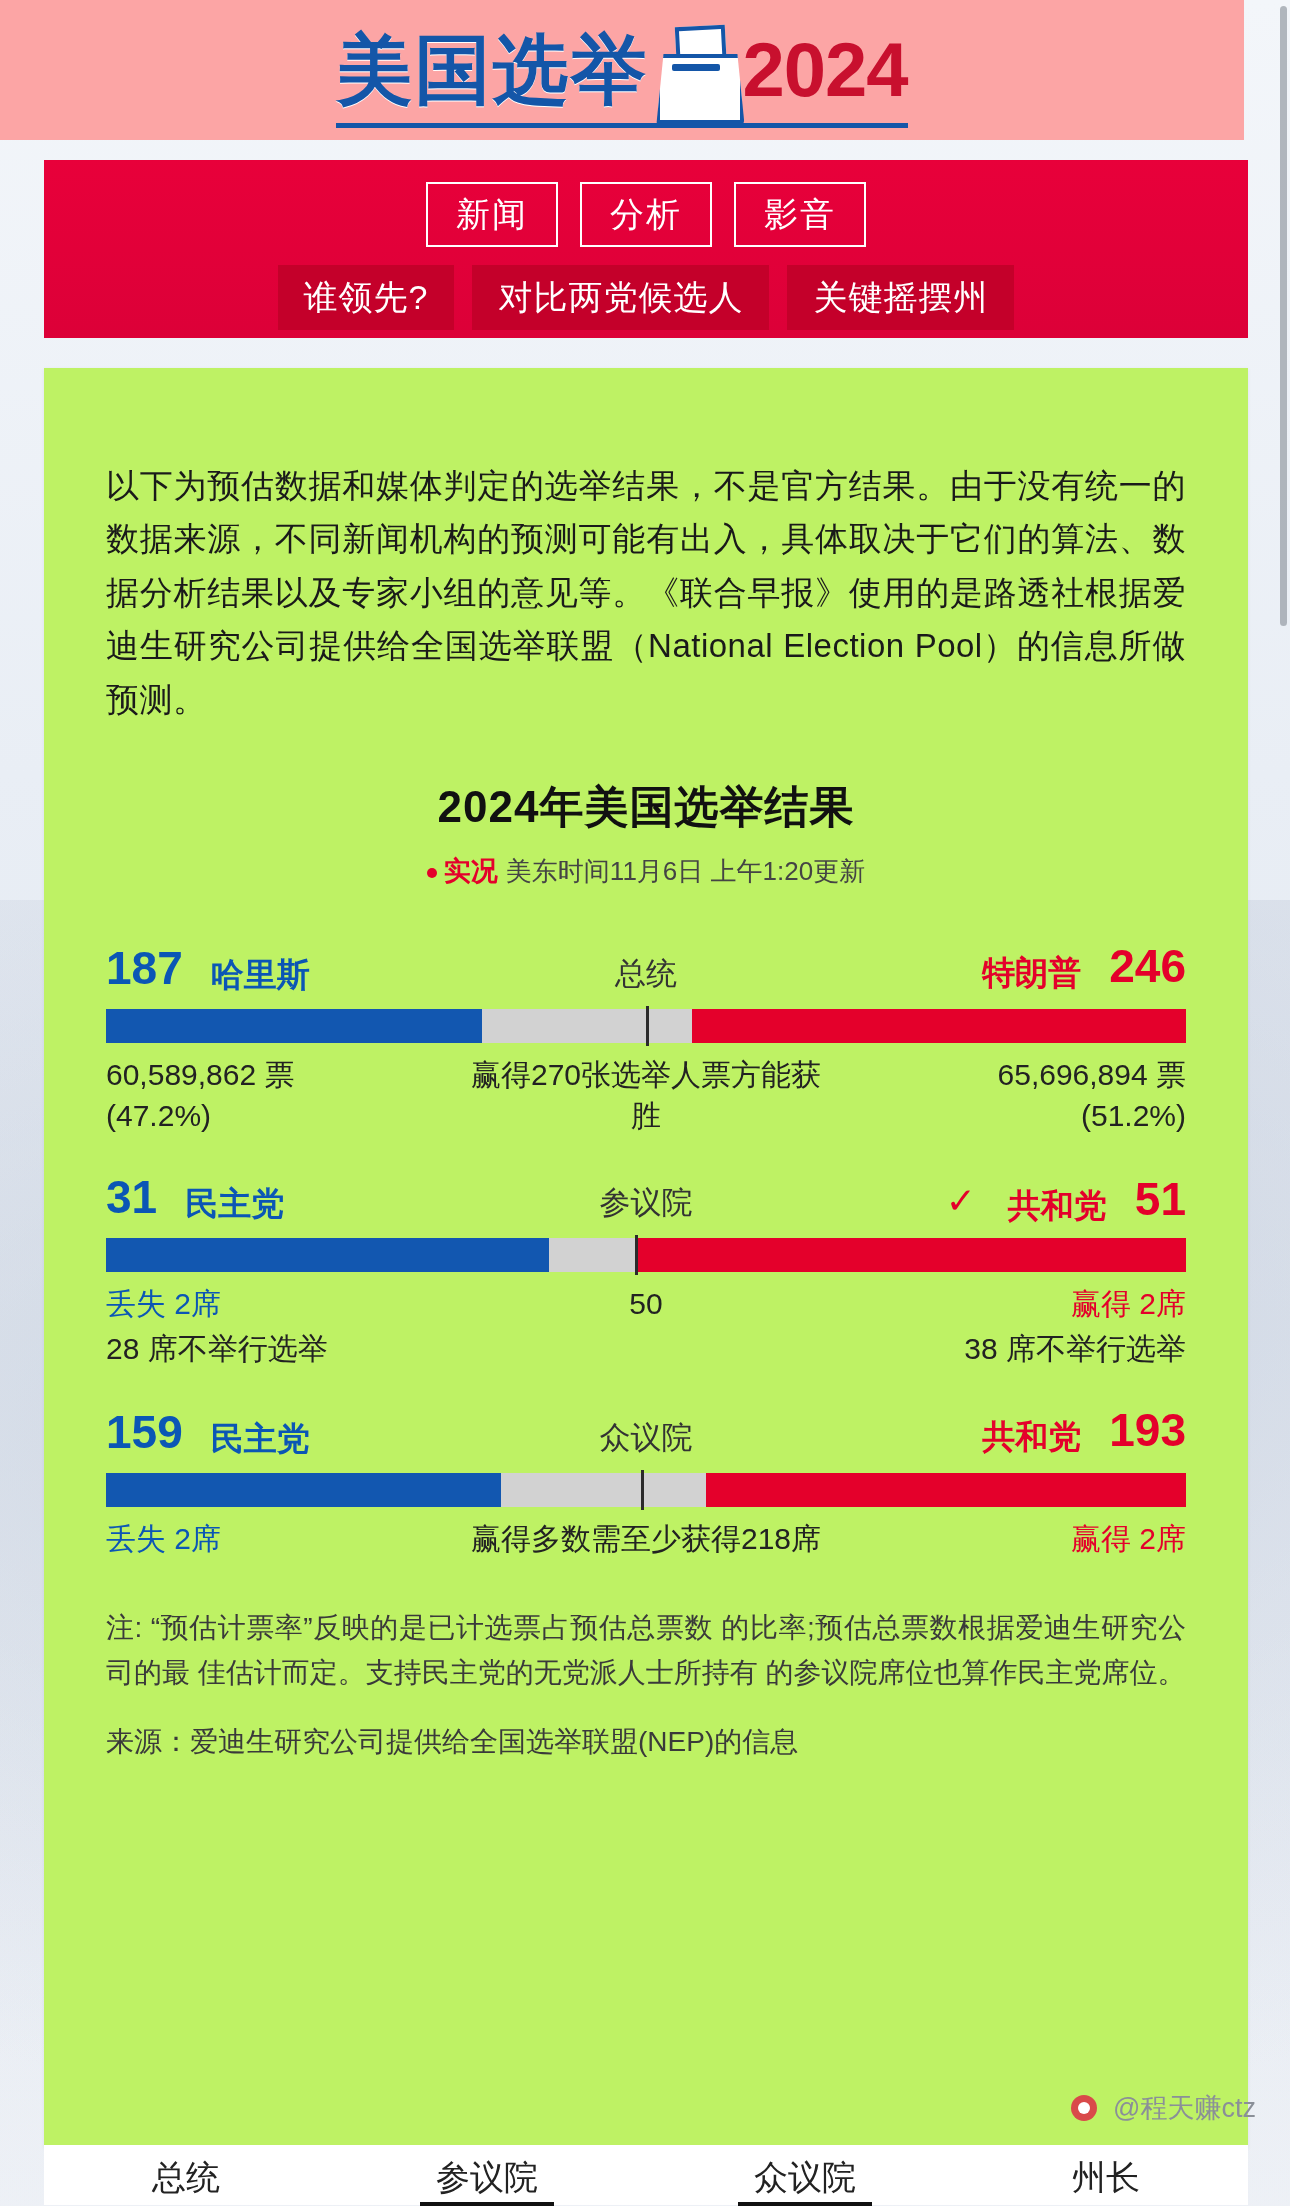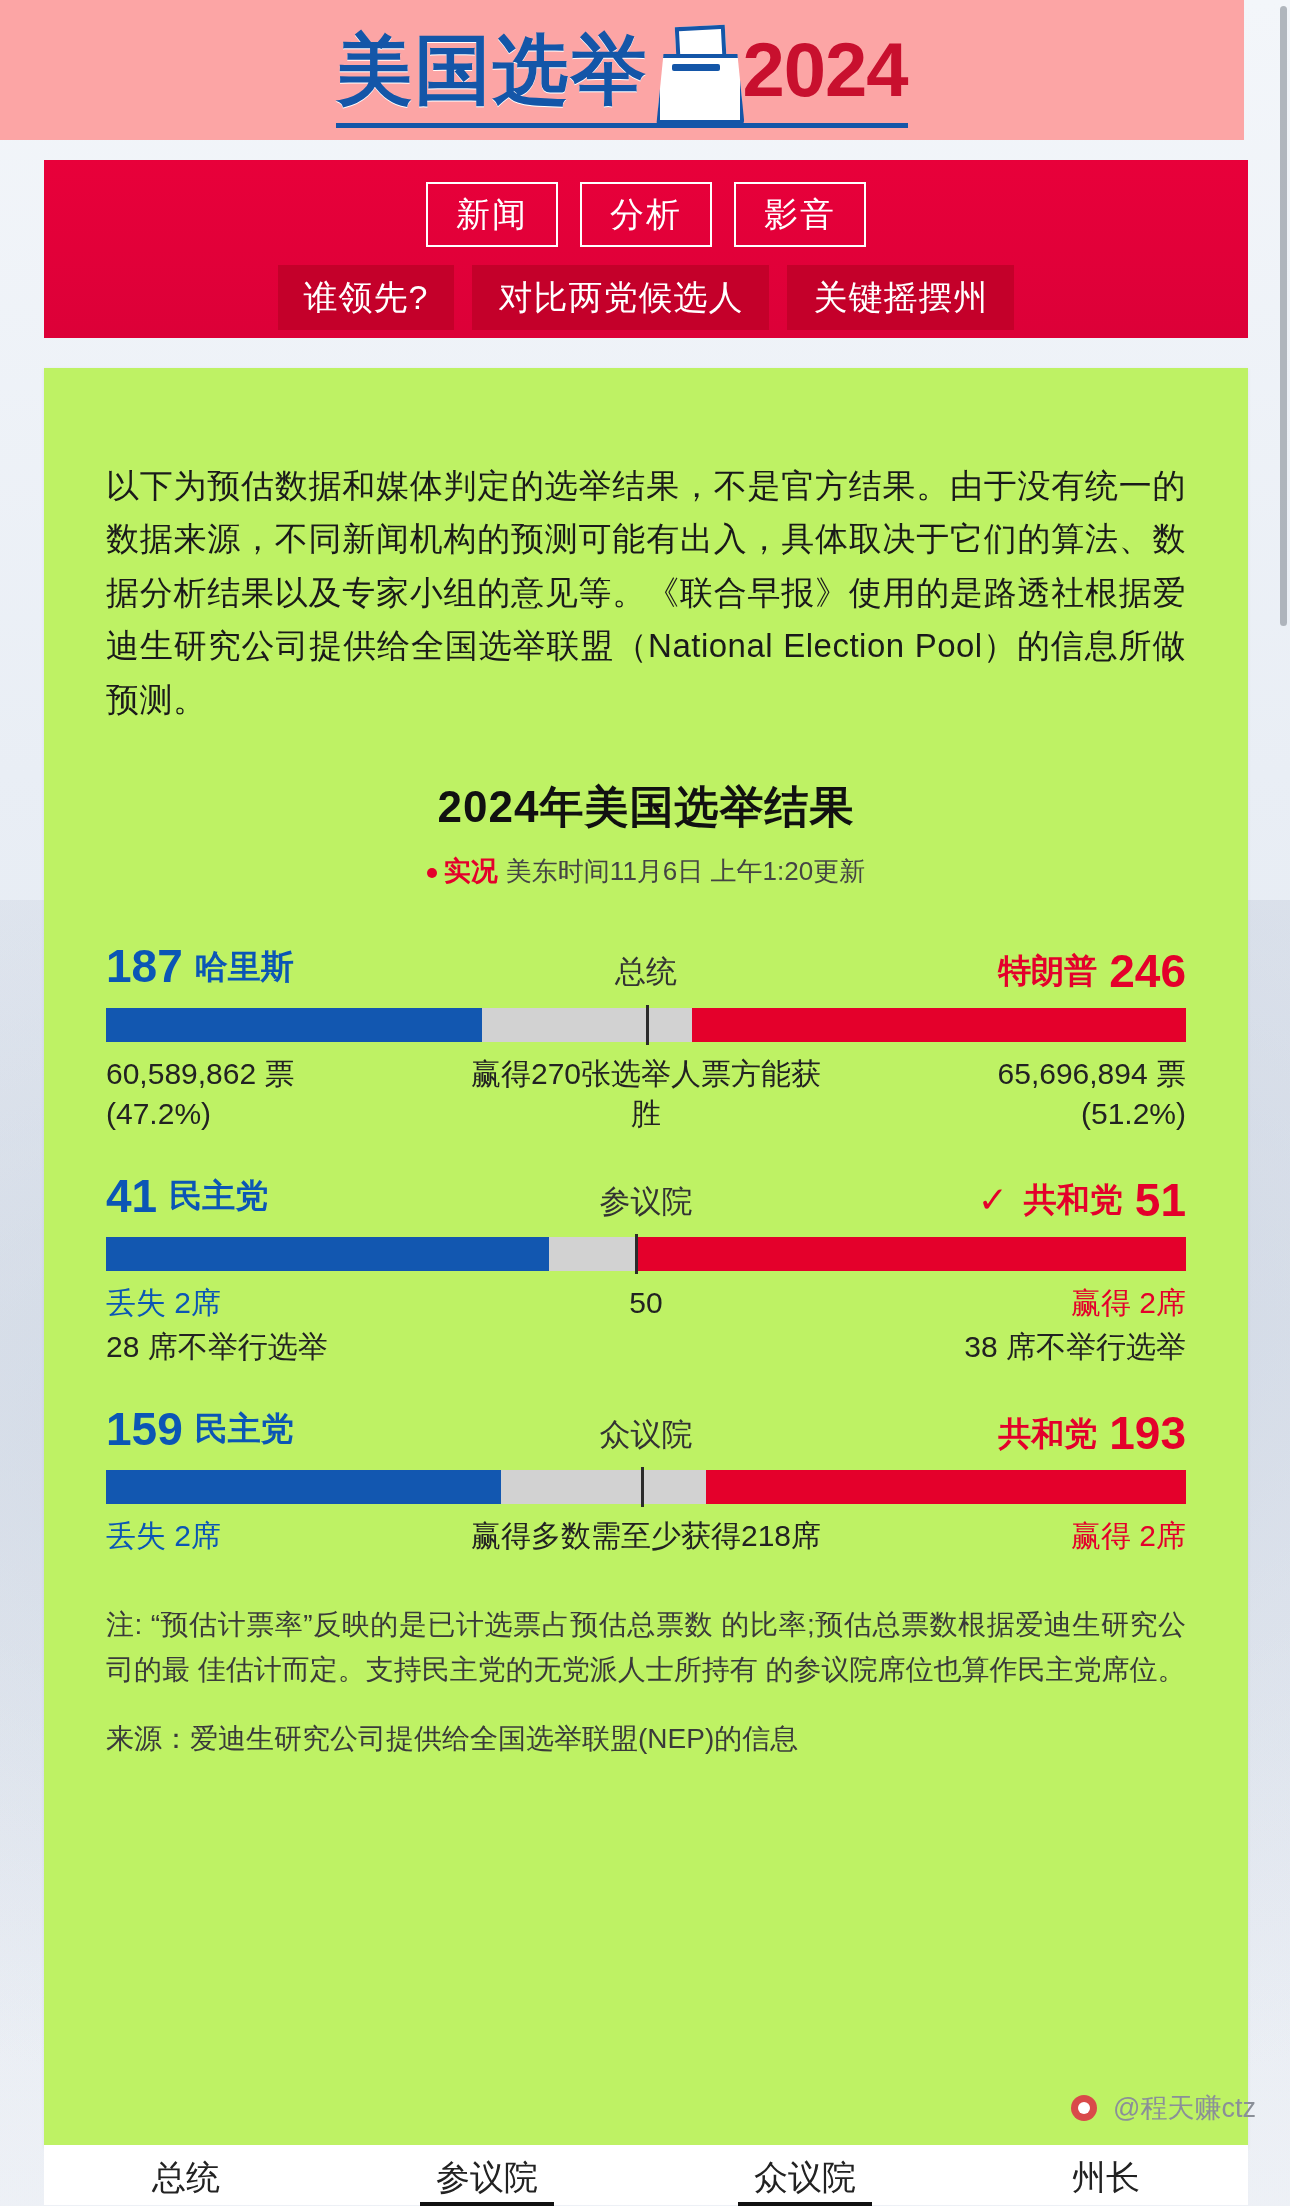--- a/index.html
+++ b/index.html
@@ -195,22 +195,22 @@
   .race { margin-top: 38px; }
   .race:first-child { margin-top: 24px; }
 
   .race-head {
     display: flex;
     align-items: baseline;
     justify-content: space-between;
   }
   .side-left, .side-right {
     display: flex;
-    align-items: center;
-    gap: 12px;
+    align-items: flex-end;
+    gap: 28px;
     flex: 1 1 0;
   }
   .side-right { justify-content: flex-end; }
   .num {
     font-size: 46px;
     font-weight: 700;
     line-height: 1;
   }
   .name {
     font-size: 33px;
@@ -408,21 +408,21 @@
         <div class="foot-col right">
           <div>65,696,894 票</div>
           <div>(51.2%)</div>
         </div>
       </div>
     </div>
 
     <div class="race">
       <div class="race-head">
         <div class="side-left dem">
-          <span class="num">41</span>
+          <span class="num">31</span>
           <span class="name">民主党</span>
         </div>
         <div class="race-center-label">参议院</div>
         <div class="side-right rep">
           <span class="check">✓</span>
           <span class="name">共和党</span>
           <span class="num">51</span>
         </div>
       </div>
       <div class="bar">

